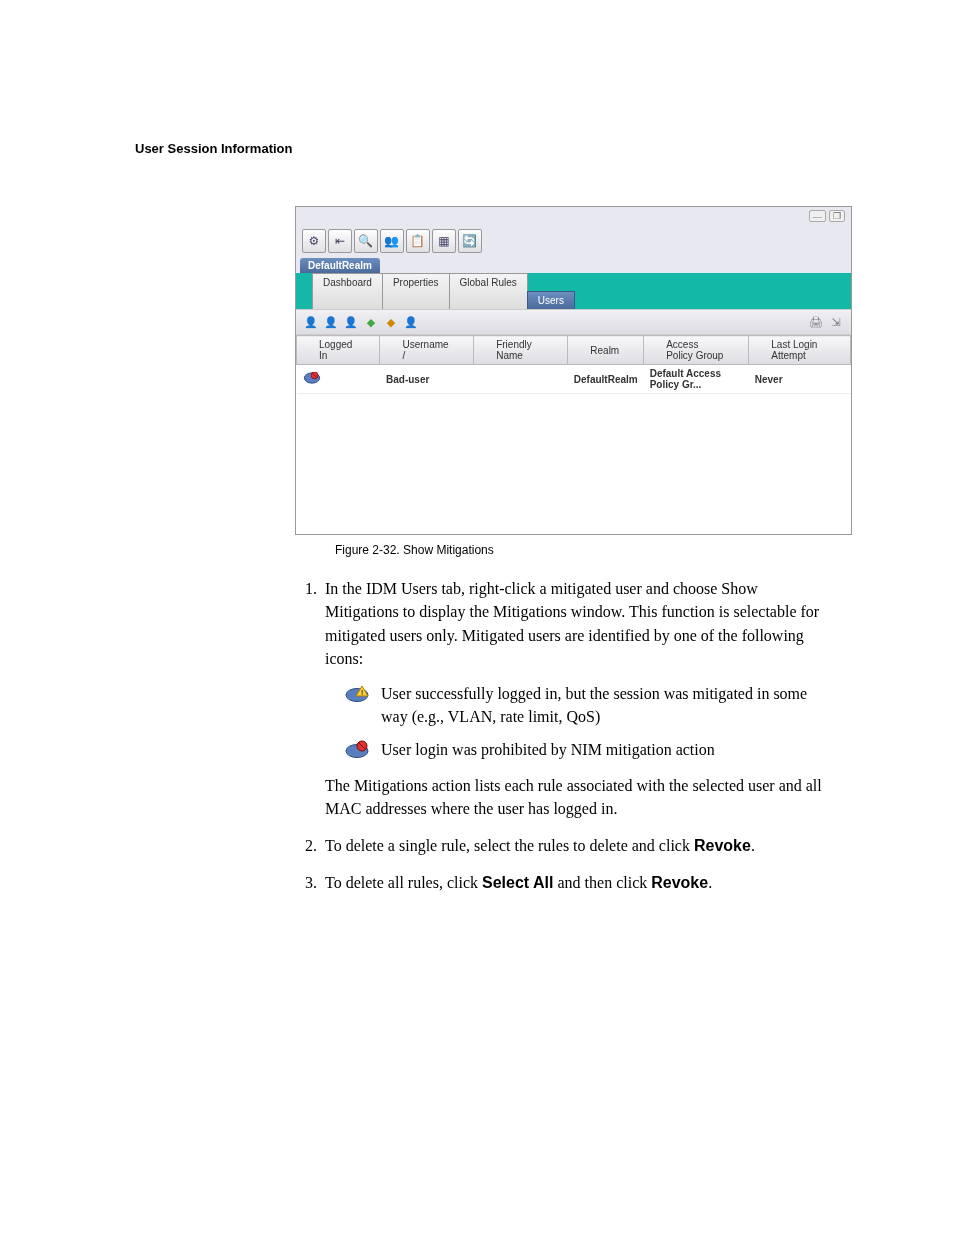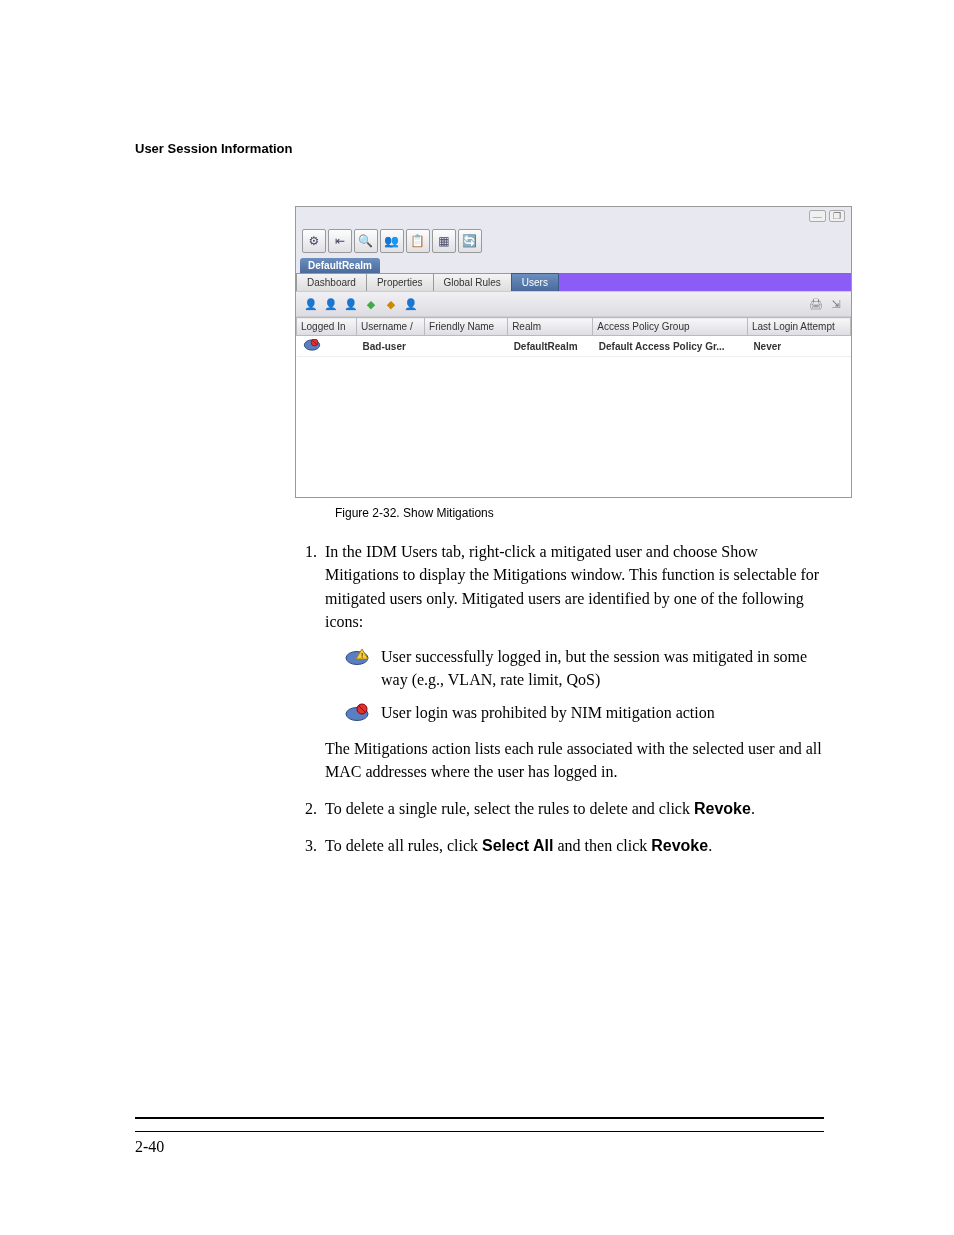--- a/index.html
+++ b/index.html
@@ -64,37 +64,38 @@
       color: #fff;
       font-family: Arial, sans-serif;
       font-size: 10px;
       font-weight: bold;
       padding: 2px 8px;
       border-radius: 3px 3px 0 0;
       display: inline-block;
     }
     .sub-tabs {
       display: flex;
-      padding: 0 0;
+      padding: 0 16px;
       font-family: Arial, sans-serif;
       font-size: 10px;
-      background: #8b5cf6;
+      background: #14b8a6;
     }
     .sub-tab {
       padding: 3px 10px;
       background: linear-gradient(#f4f4f6, #ddd);
       border: 1px solid #999;
       border-bottom: none;
       margin-right: -1px;
       color: #333;
     }
     .sub-tab.active {
       background: linear-gradient(#6b8fbf, #4a6a9b);
       color: #fff;
       border-color: #3a5a8b;
+      margin-top: 18px;
     }
     .action-bar {
       display: flex;
       justify-content: space-between;
       align-items: center;
       padding: 3px 6px;
       background: linear-gradient(#f0f0f4, #dcdce2);
       border-top: 1px solid #ccc;
       border-bottom: 1px solid #ccc;
     }
@@ -117,21 +118,21 @@
     .data-table {
       width: 100%;
       border-collapse: collapse;
       font-family: Arial, sans-serif;
       font-size: 10px;
       background: #fff;
     }
     .data-table th {
       background: linear-gradient(#f8f8fa, #dcdce2);
       text-align: left;
-      padding: 3px 4px;
+      padding: 3px 22px;
       font-weight: normal;
       color: #333;
       border: 1px solid #bbb;
     }
     .data-table td {
       padding: 3px 6px;
       color: #333;
       border-bottom: 1px solid #eee;
       font-weight: bold;
     }
@@ -318,19 +319,14 @@
       </li>
       <li>
         <span>To delete a single rule, select the rules to delete and click </span><b class="sans">Revoke</b><span>.</span>
       </li>
       <li>
         <span>To delete all rules, click </span><b class="sans">Select All</b><span> and then click </span><b class="sans">Revoke</b><span>.</span>
       </li>
     </ol>
   </div>
 
-  <div class="page-number">
-    <div class="page-number-inner">
-      <span>2-40</span>
-    </div>
-  </div>
 
 </div>
 
 </body></html>

